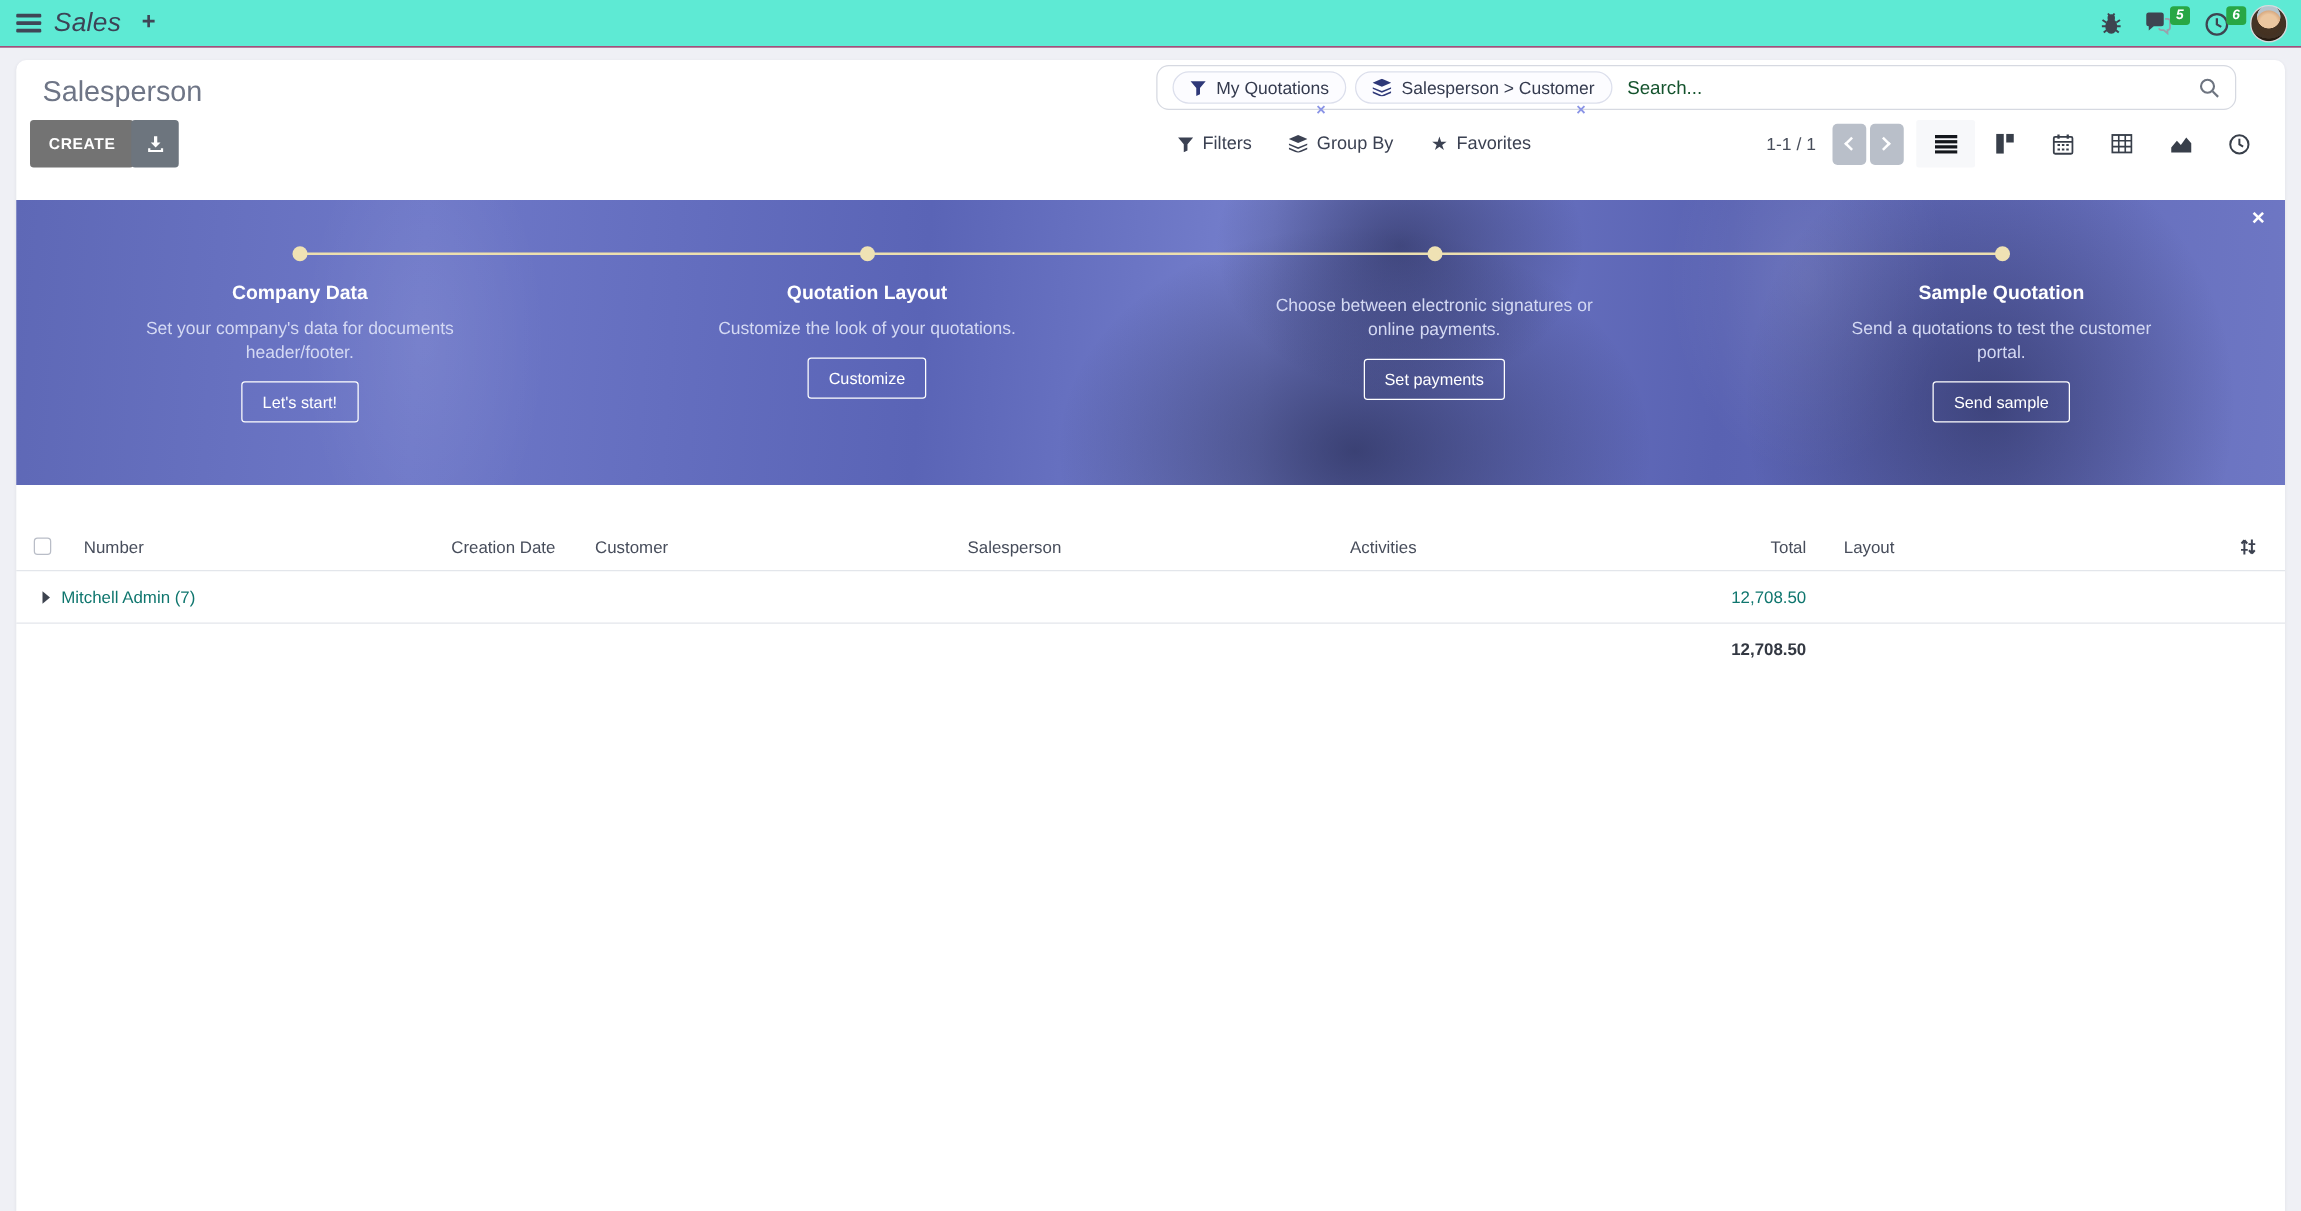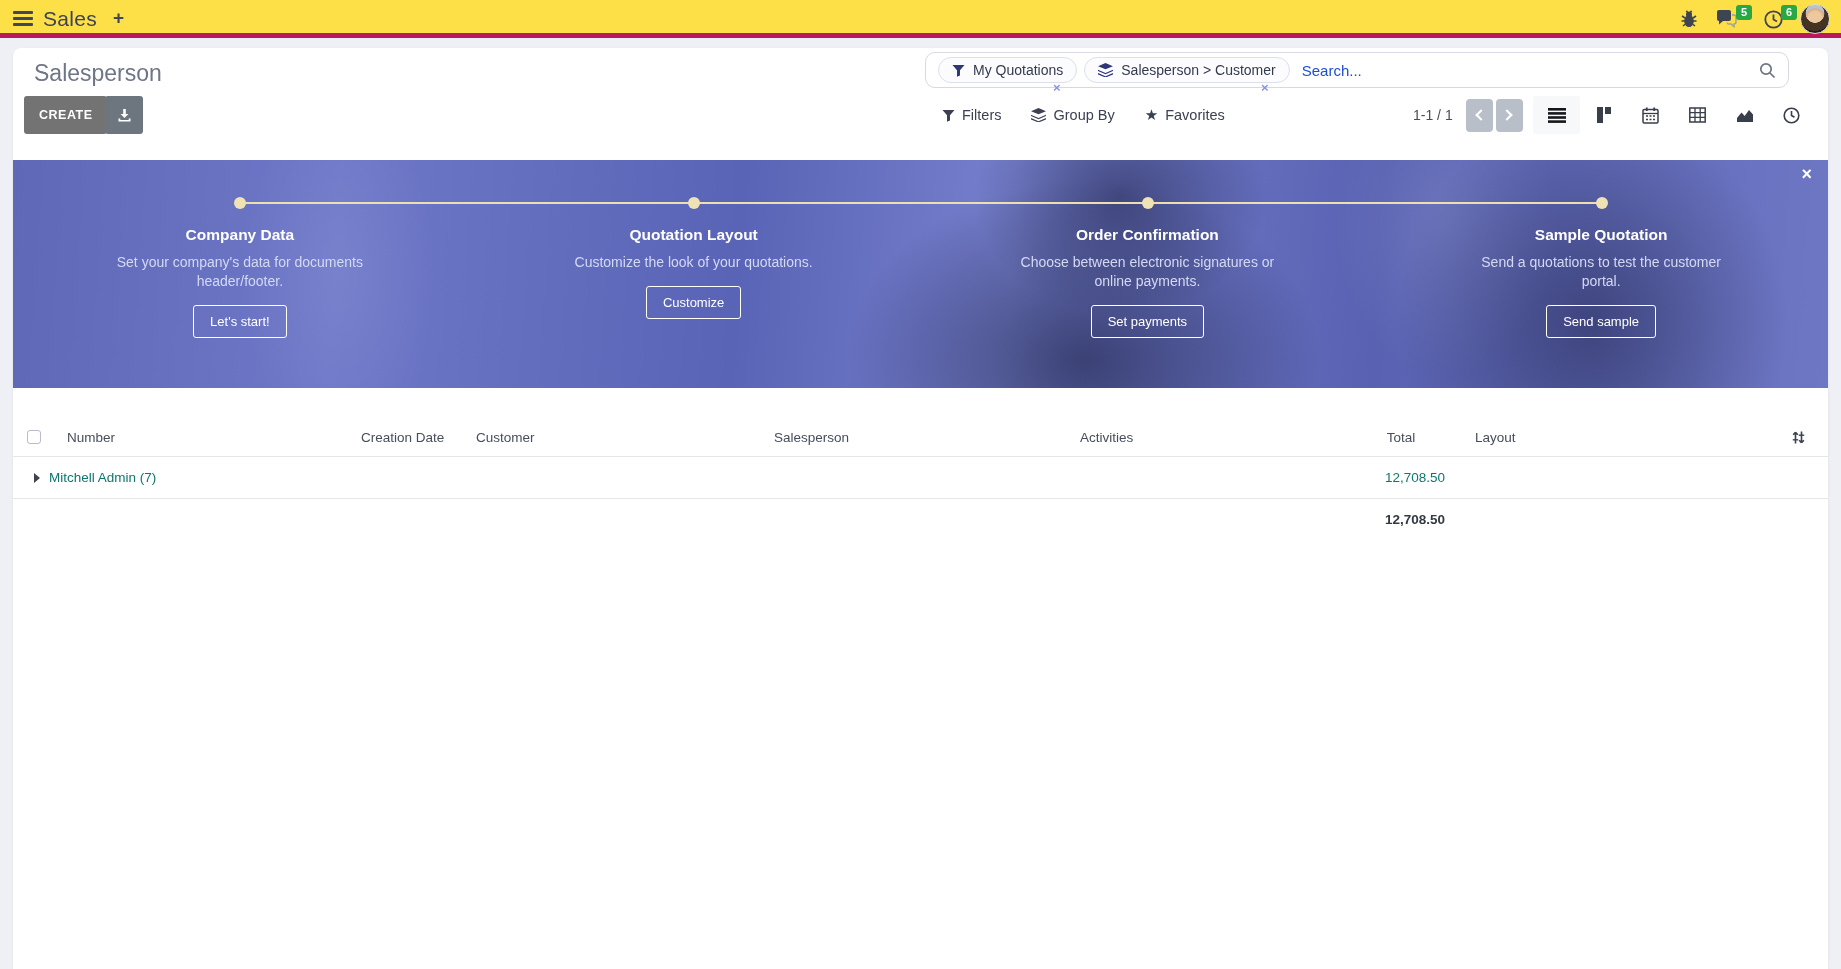--- a/index.html
+++ b/index.html
@@ -2,22 +2,22 @@
 <html><head>
 <meta charset="utf-8">
 <style>
   * { margin:0; padding:0; box-sizing:border-box; }
   html,body { background:#e9eaf0; }
   .screen {
     position:relative; width:1841px; height:969px; overflow:hidden;
     background:#eff0f5; font-family:"Liberation Sans", sans-serif;
   }
   
-  .navbar { position:absolute; top:0; left:0; right:0; height:38px; background:#fde047;
-            border-bottom:5px solid #be185d; z-index:20; }
+  .navbar { position:absolute; top:0; left:0; right:0; height:38px; background:#5eead4;
+            border-bottom:1px solid #be185d; z-index:20;font-style:italic; }
   .hamburger { position:absolute; left:13px; top:11px; width:20px; height:15px; cursor:pointer; }
   .hamburger i { display:block; height:3px; background:#3f4656; border-radius:1px; margin-bottom:3px; }
   .app-name { position:absolute; left:43px; top:7px; font-size:21px; color:#3c4356; letter-spacing:.3px; }
   .nav-plus { position:absolute; left:113px; top:7px; font-size:19px; font-weight:bold; color:#3f4656; }
   .nav-icon { position:absolute; top:9px; width:22px; height:22px; }
   .badge { position:absolute; background:#28a745; color:#fff; font-size:11px; font-weight:bold;
            padding:2px 5px; border-radius:3px; line-height:1; }
   .avatar { position:absolute; right:11px; top:4px; width:30px; height:30px; border-radius:50%;
             border:1px solid #d8dade;
             background:
@@ -27,21 +27,21 @@
   
   .card { position:absolute; left:13px; top:48px; width:1815px; bottom:0; background:#fff;
           border-radius:8px 8px 0 0; box-shadow:0 1px 3px rgba(40,40,70,.08); }
   .page-title { position:absolute; left:21px; top:12px; font-size:23px; color:#6e7586; }
   
   .search-bar { position:absolute; left:912px; top:4px; width:864px; height:36px; background:#fff;
                 border:1px solid #d6d9e1; border-radius:10px; display:flex; align-items:center; padding:0 12px; }
   .facet { display:flex; align-items:center; gap:8px; height:26px; padding:0 13px; margin-right:7px;
            border:1px solid #dcdfec; border-radius:13px; background:#fcfcff; font-size:14px; color:#343a4e; cursor:pointer; }
   .facet svg { flex:0 0 auto; }
-  .search-placeholder { color:#1d4ed8; font-size:15px; margin-left:5px; }
+  .search-placeholder { color:#14532d; font-size:15px; margin-left:5px; }
   .search-glass { margin-left:auto; cursor:pointer; }
   .facet-x { position:absolute; color:#8a94e6; font-size:13px; font-weight:bold; cursor:pointer; }
   .facet-x.x1 { left:1040px; top:32px; }
   .facet-x.x2 { left:1248px; top:32px; }
   
   .btn-create { position:absolute; left:11px; top:48px; height:38px; padding:0 15px; background:#737373;
                 border:none; border-radius:3px; color:#fff; font-size:12.5px; font-weight:bold;
                 letter-spacing:.5px; font-family:inherit; cursor:pointer; }
   .btn-export { position:absolute; left:92px; top:48px; width:38px; height:38px; background:#6d757e;
                 border:none; border-radius:3px; cursor:pointer; display:flex; align-items:center; justify-content:center; }
@@ -81,21 +81,21 @@
               border-radius:3px; color:#fff; font-size:13px; font-family:inherit; cursor:pointer; }
   
   .list { position:absolute; left:0; top:370px; right:0; }
   .lrow { display:flex; align-items:center; }
   .c-check  { width:42px;  display:flex; justify-content:center; }
   .c-number { width:296px; padding-left:12px; }
   .c-date   { width:116px; padding-left:10px; }
   .c-cust   { width:298px; padding-left:9px; }
   .c-sales  { width:306px; padding-left:9px; }
   .c-act    { width:286px; padding-left:9px; }
-  .c-total  { width:96px;  text-align:center; padding-right:8px; }
+  .c-total  { width:96px;  text-align:right; padding-right:8px; }
   .c-status { width:310px; padding-left:22px; }
   .c-gear   { flex:1; display:flex; justify-content:flex-end; padding-right:22px; }
   .header-row { height:38px; font-size:13.5px; color:#474d5b; }
   .header-row .cell { cursor:pointer; }
   .checkbox { width:14px; height:14px; border:1px solid #b9bdc7; border-radius:3px; background:#fff; cursor:pointer; }
   .group-row { height:43px; border-top:1px solid #e3e6eb; border-bottom:1px solid #e3e6eb;
                font-size:13.5px; color:#0f766e; position:relative; cursor:pointer; }
   .caret { width:0; height:0; border-top:5px solid transparent; border-bottom:5px solid transparent;
            border-left:6px solid #3d434f; margin:0 9px 0 21px; }
   .group-total, .footer-total { position:absolute; left:1344px; width:96px; text-align:right; padding-right:8px; }
@@ -267,21 +267,20 @@
           <div class="step-title">Company Data</div>
           <div class="step-desc">Set your company's data for documents header/footer.</div>
           <button class="step-btn">Let's start!</button>
         </div>
         <div class="step">
           <div class="step-title">Quotation Layout</div>
           <div class="step-desc">Customize the look of your quotations.</div>
           <button class="step-btn">Customize</button>
         </div>
         <div class="step">
-          <div class="step-title">Order Confirmation</div>
           <div class="step-desc">Choose between electronic signatures or online payments.</div>
           <button class="step-btn">Set payments</button>
         </div>
         <div class="step">
           <div class="step-title">Sample Quotation</div>
           <div class="step-desc">Send a quotations to test the customer portal.</div>
           <button class="step-btn">Send sample</button>
         </div>
       </div>
     </div>

